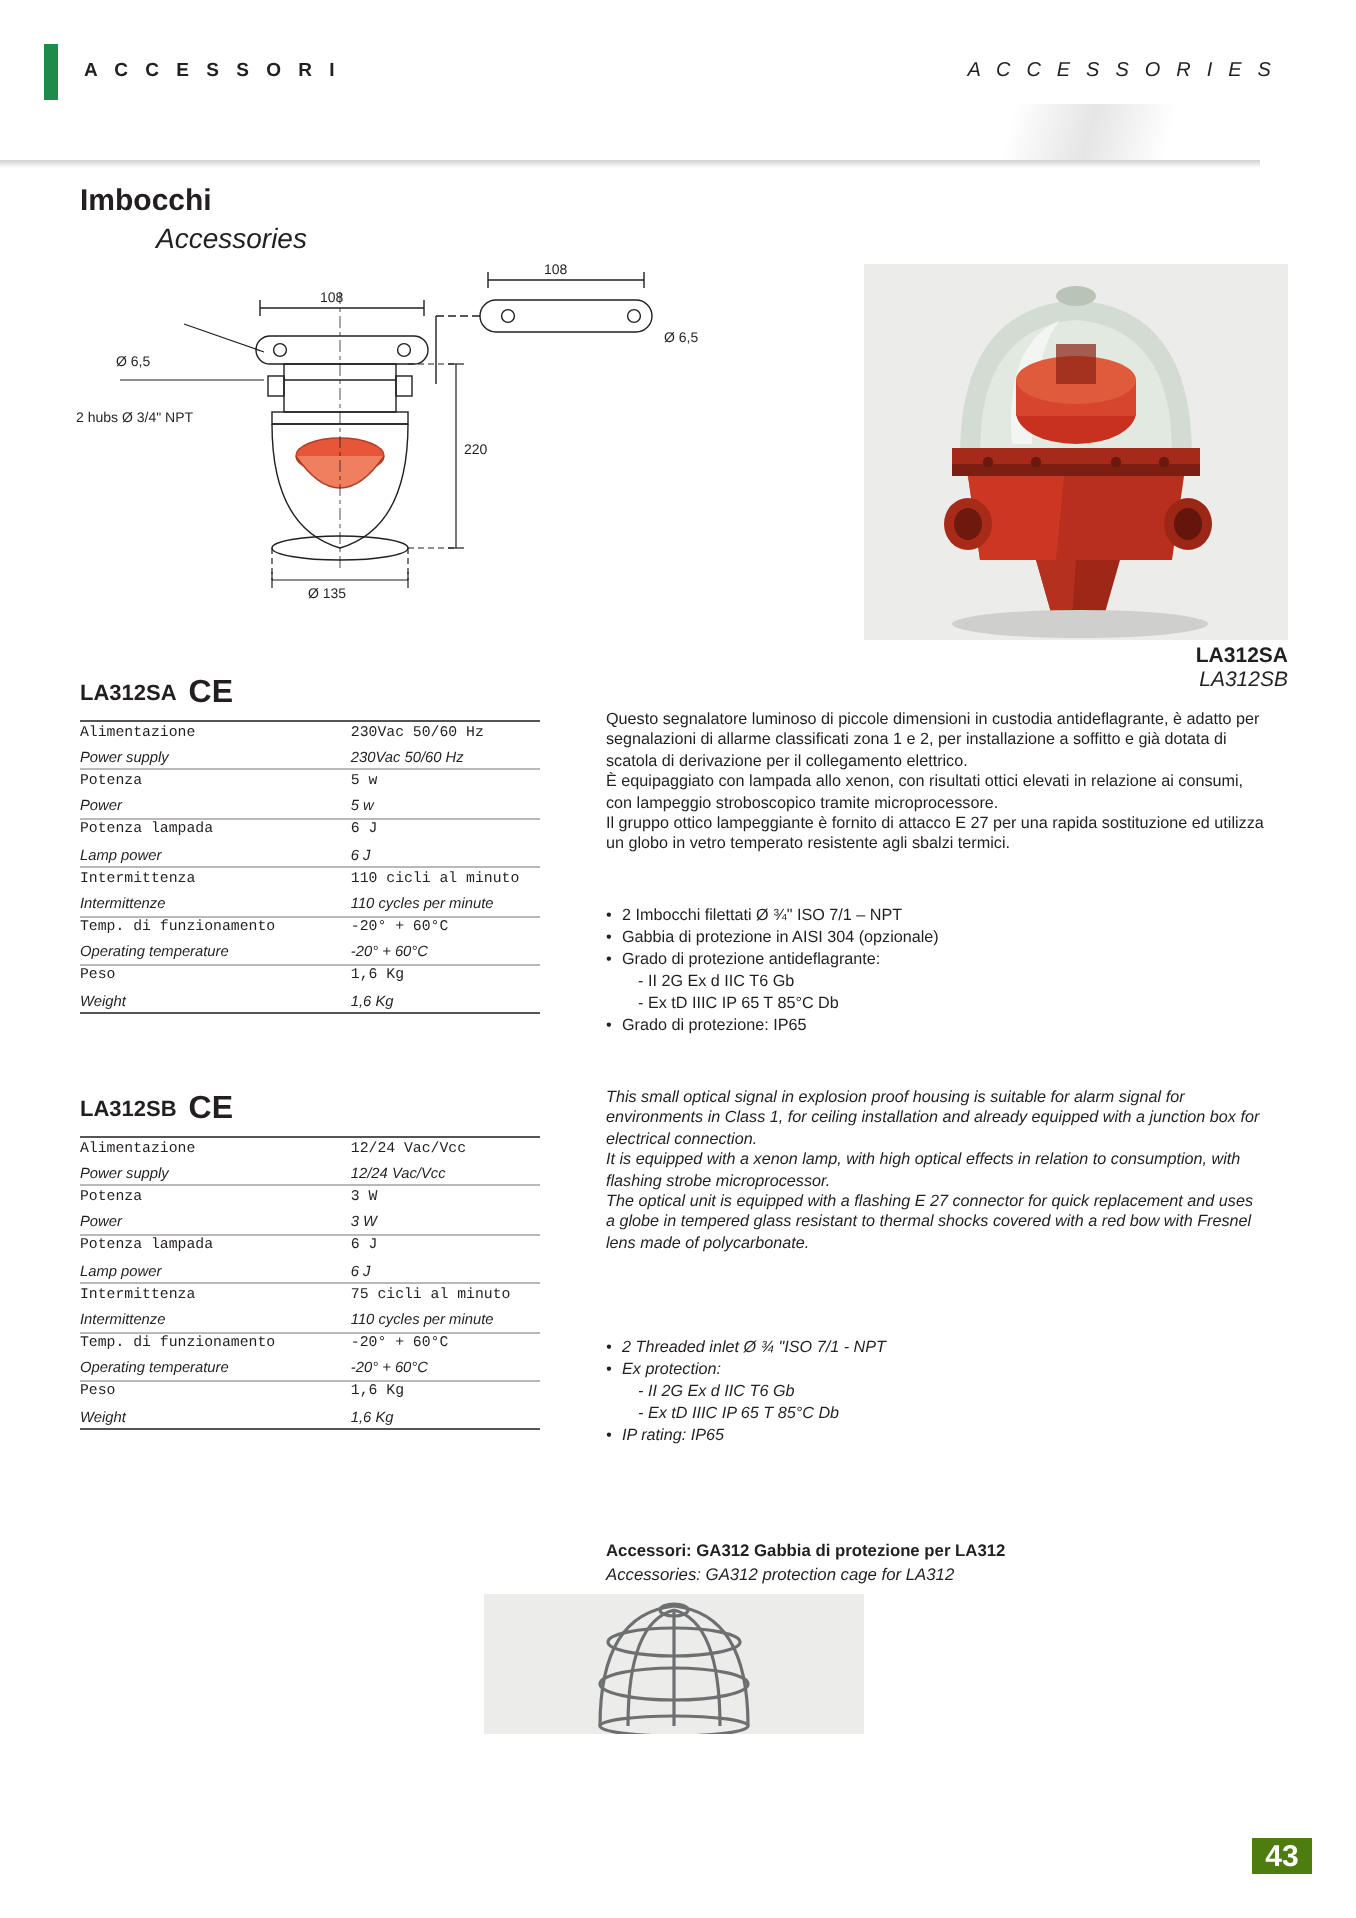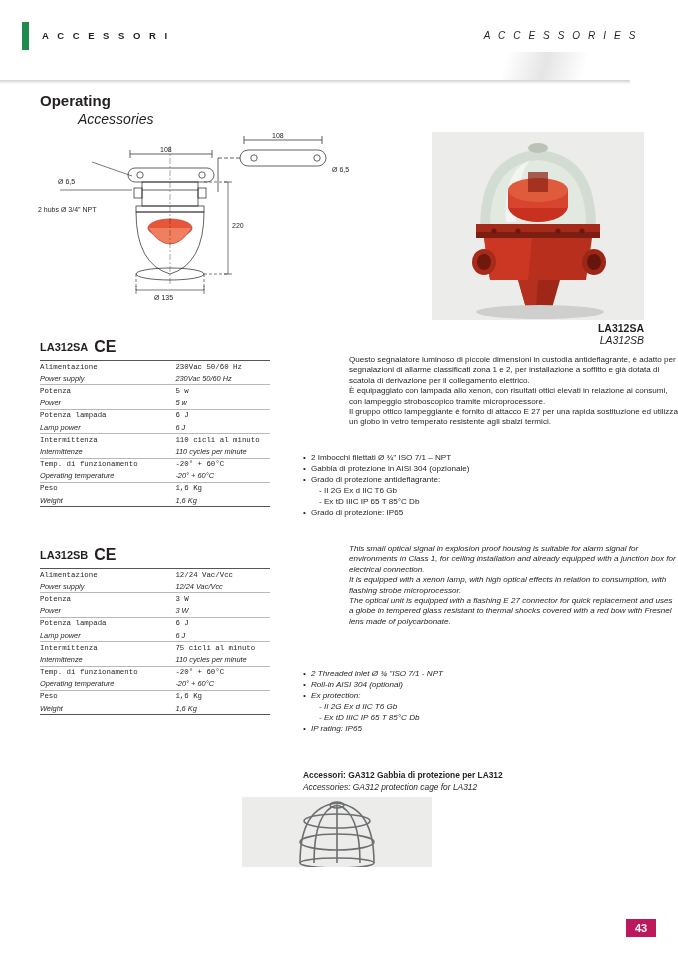--- a/index.html
+++ b/index.html
@@ -95,57 +95,57 @@
   }
   table.spec td.val { padding-left: 2px; }
   table.spec tr.it td { font-style: normal; font-family: Liberation Mono, monospace; }
   table.spec tr.en td { font-style: italic; }
   table.spec tr.en { border-bottom: 0.6px solid #b9b9b9; }
   table.spec tr.first-it td { border-top: 0.9px solid #555; }
   table.spec tr.last-en { border-bottom: 0.9px solid #555; margin-left: 32px; }
   table.spec td:first-child { width: 58%; }
 
   
-  .rtext { position: absolute; left: 303px; width: 330px; font-size: 8.1px; line-height: 10.4px; color: #231f20; margin-left: 46px; }
+  .rtext { position: absolute; left: 303px; width: 330px; font-size: 8.1px; line-height: 10.4px; color: #231f20; }
   .rtext p { margin: 0 0 0 0; }
   .bullets { margin: 0; padding: 0; list-style: none; }
   .bullets li { font-size: 8.1px; line-height: 11px; padding-left: 8px; position: relative; }
   .bullets li.b::before { content: "\2022"; position: absolute; left: 0; top: 0; }
   .bullets li.sub { padding-left: 16px; }
 
   
   .cage-caption { position: absolute; left: 303px; font-size: 8.4px; color: #231f20; }
   .cage-caption.l1 { top: 770px; font-weight: bold; text-align: center; }
   .cage-caption.l2 { top: 782px; font-style: italic; }
   .cage-img {
     position: absolute; left: 242px; top: 797px; width: 190px; height: 70px;
     background: #ececea;
   }
 
   
   .page-tab {
     position: absolute; right: 22px; bottom: 22px; width: 30px; height: 18px;
-    background: #be185d; color: #ffffff; font-size: 11px; font-weight: bold;
+    background: #4d7c0f; color: #ffffff; font-size: 15px; font-weight: bold;
     display: flex; align-items: center; justify-content: center;
   }
 
   svg { display: block; }
 </style>
 </head>
 <body>
 
 <div class="header-accent"></div>
 <div class="header-left">A C C E S S O R I</div>
 <div class="header-right">A C C E S S O R I E S</div>
 
 <div class="green-band"></div>
 <div class="green-band-tail"></div>
 <div class="green-band-shadow"></div>
 
-<div class="title-it">Operating</div>
+<div class="title-it">Imbocchi</div>
 <div class="title-en">Accessories</div>
 
 <div class="drawing">
   <svg width="390" height="185" viewBox="0 0 390 185">
     <g stroke="#231f20" fill="none" stroke-width="0.7">
 
       <rect x="208" y="18" width="86" height="16" rx="8"></rect>
       <circle cx="222" cy="26" r="3.2"></circle>
       <circle cx="285" cy="26" r="3.2"></circle>
       <line x1="208" y1="26" x2="186" y2="26" stroke-dasharray="4,2"></line>
@@ -383,21 +383,20 @@
 </ul>
 
 <div class="rtext en" style="top:544px; font-style:italic;">
   <p>This small optical signal in explosion proof housing is suitable for alarm signal for environments in Class 1, for ceiling installation and already equipped with a junction box for electrical connection.</p>
   <p>It is equipped with a xenon lamp, with high optical effects in relation to consumption, with flashing strobe microprocessor.</p>
   <p>The optical unit is equipped with a flashing E 27 connector for quick replacement and uses a globe in tempered glass resistant to thermal shocks covered with a red bow with Fresnel lens made of polycarbonate.</p>
 </div>
 
 <ul class="bullets" style="position:absolute; left:303px; top:668px; width:330px; font-style:italic;">
   <li class="b">2 Threaded inlet Ø ¾ "ISO 7/1 - NPT</li>
-  <li class="b">Roll-in AISI 304 (optional)</li>
   <li class="b">Ex protection:</li>
   <li class="sub">- II 2G Ex d IIC T6 Gb</li>
   <li class="sub">- Ex tD IIIC IP 65 T 85°C Db</li>
   <li class="b">IP rating: IP65</li>
 </ul>
 
 <div class="cage-caption l1">Accessori: GA312 Gabbia di protezione per LA312</div>
 <div class="cage-caption l2">Accessories: GA312 protection cage for LA312</div>
 
 <div class="cage-img">

